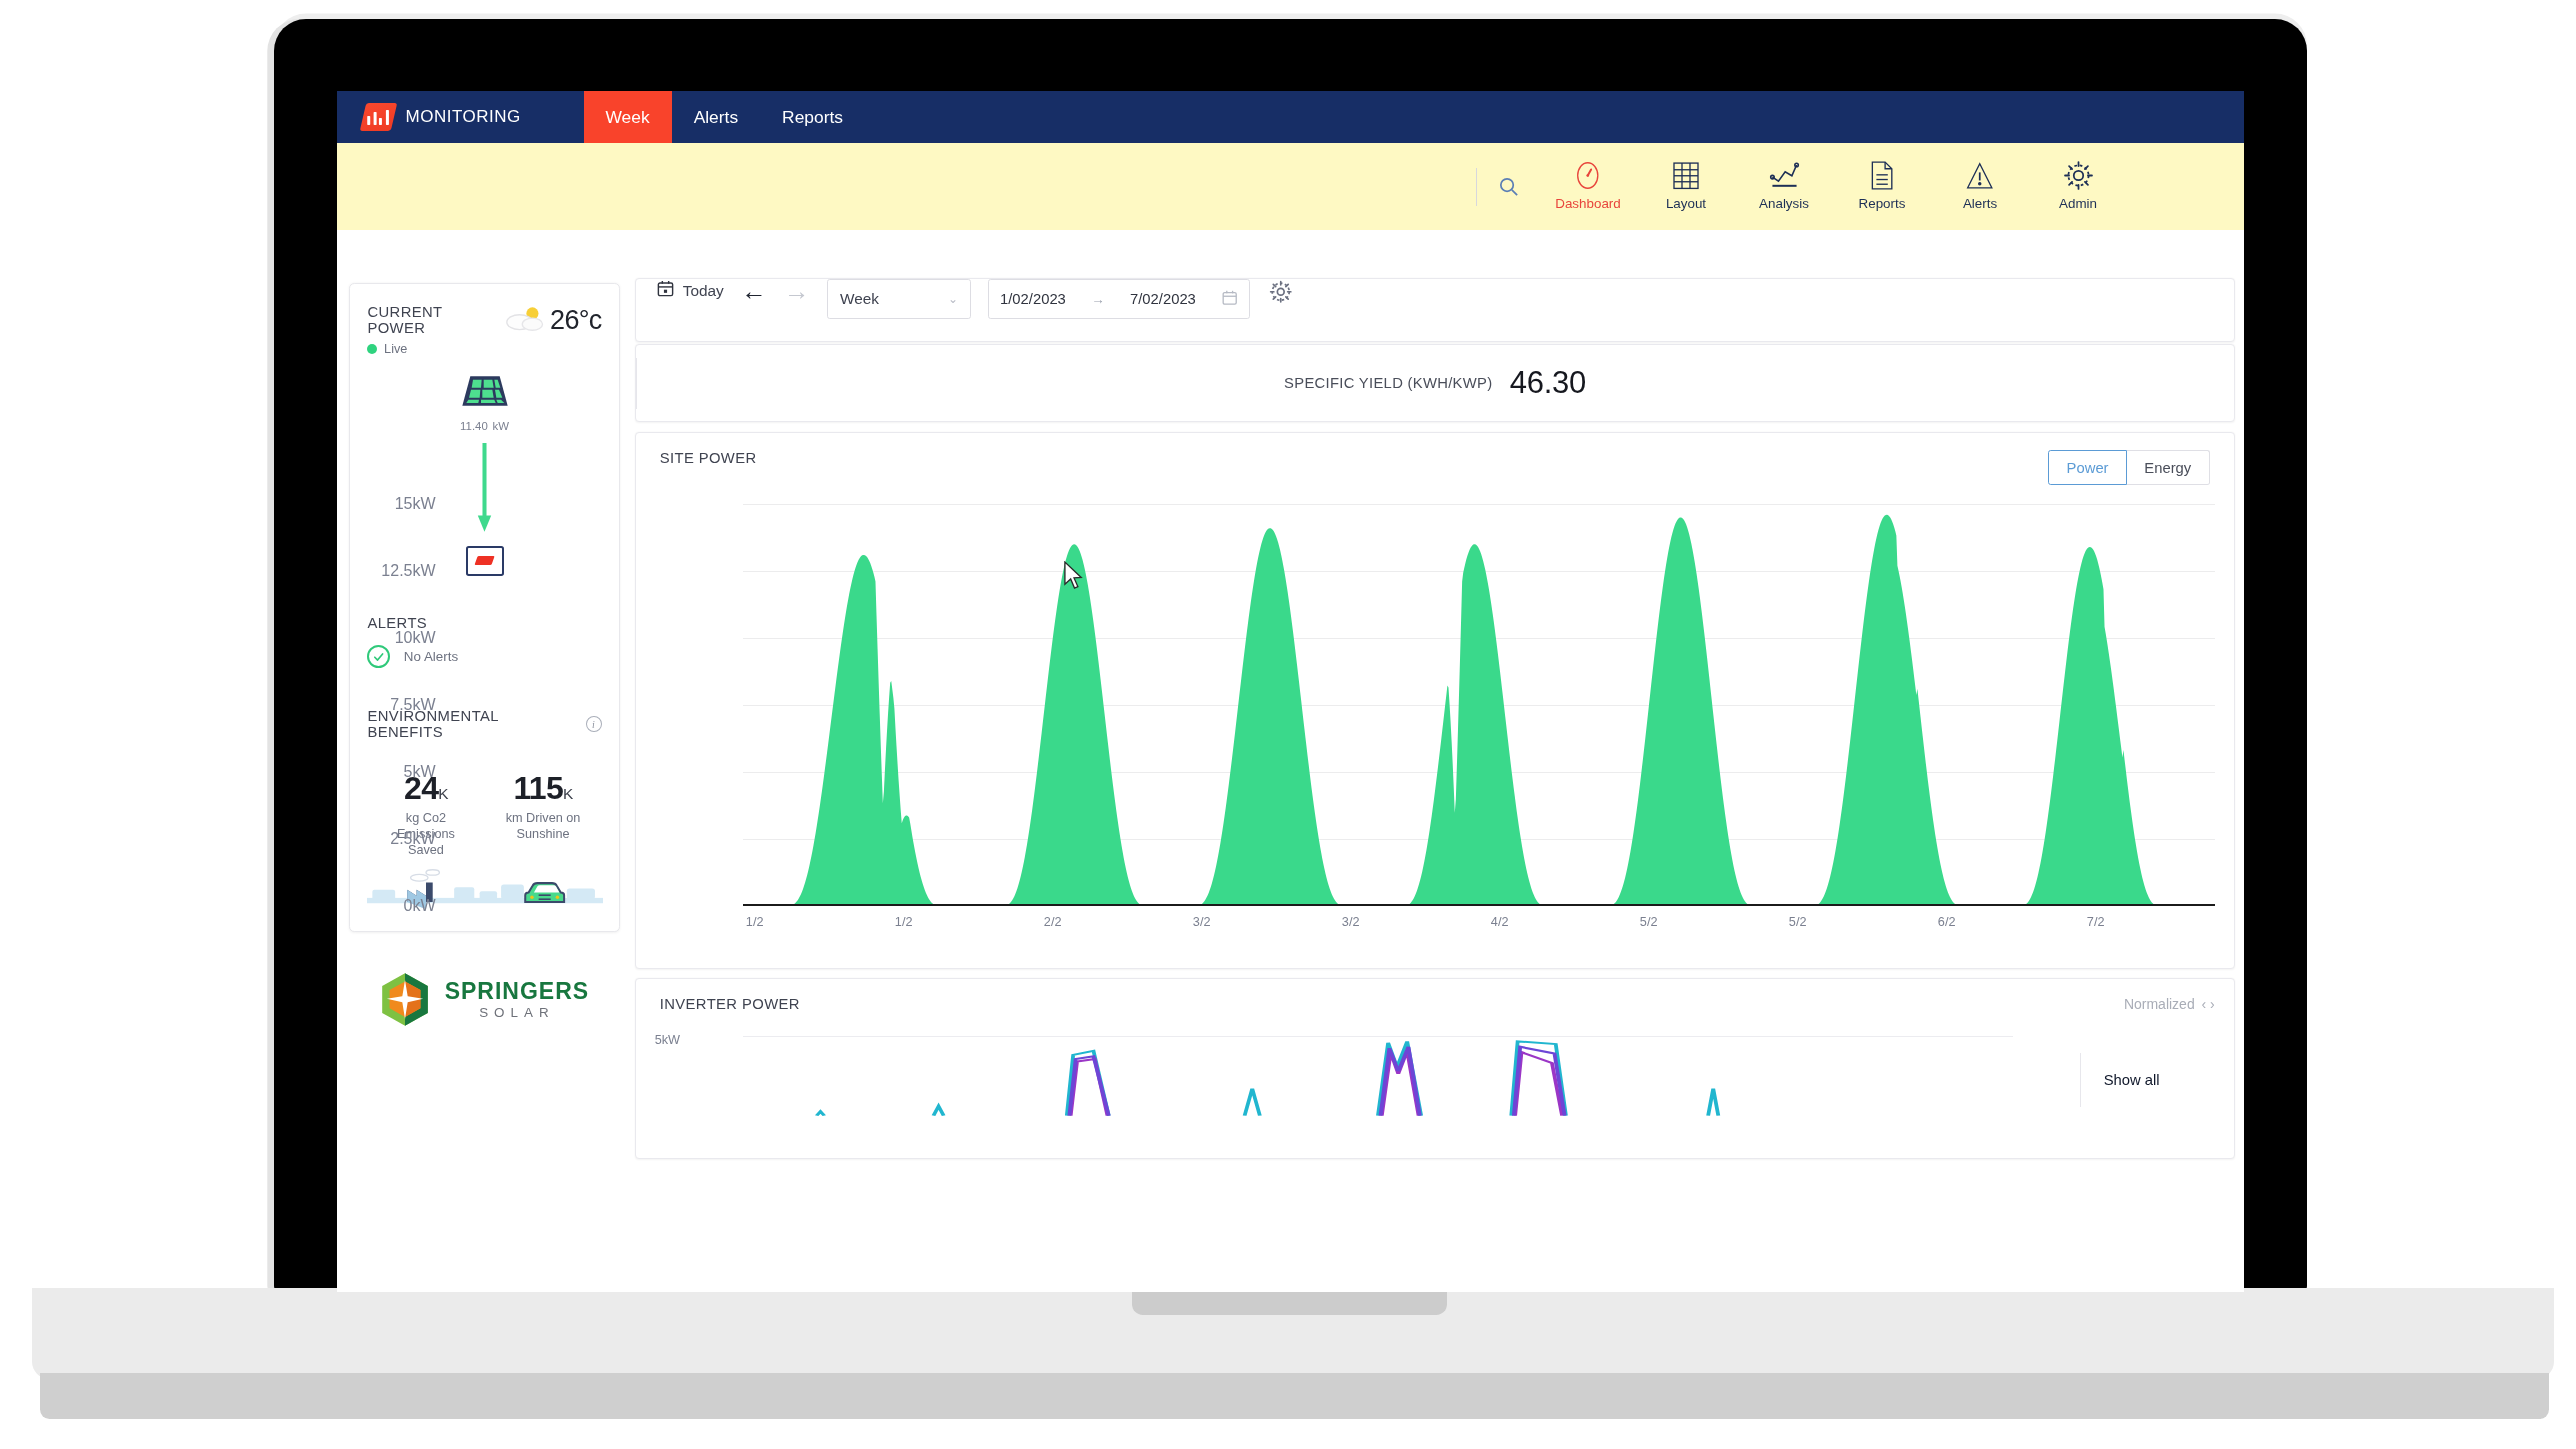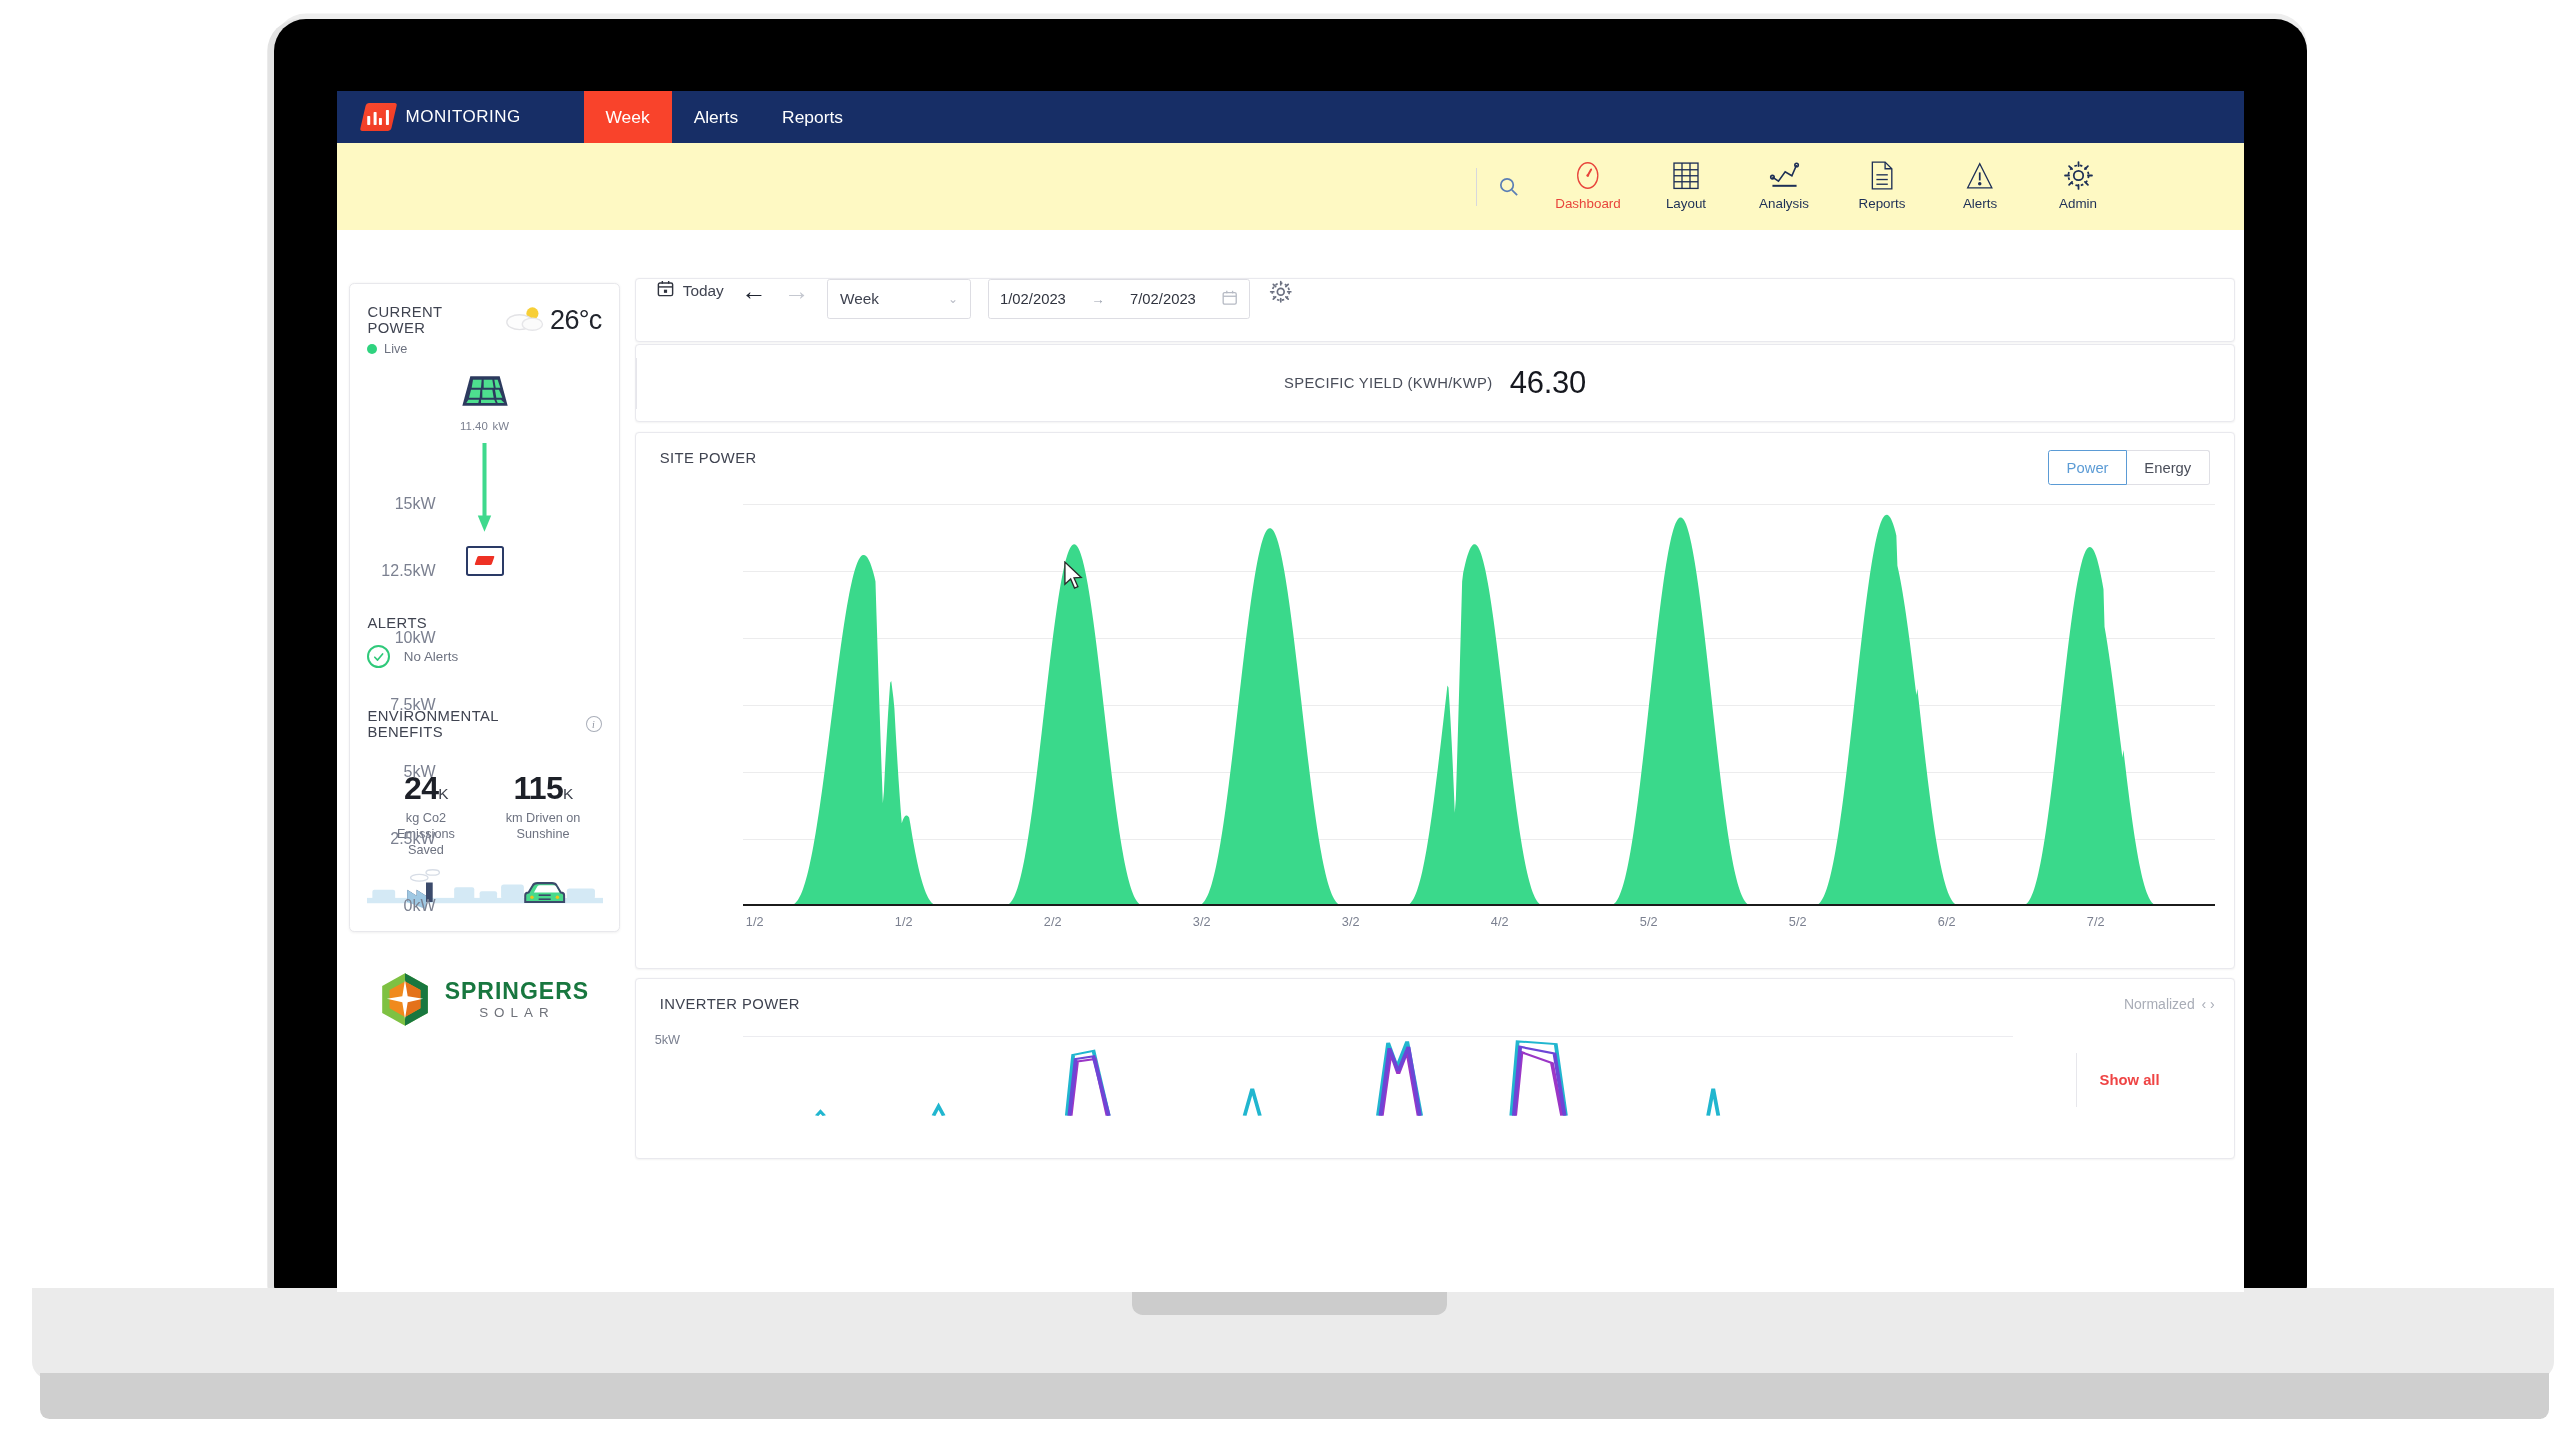--- a/index.html
+++ b/index.html
@@ -188,21 +188,21 @@
   #invpanel { margin: 8.7px 9.4px 0 0; height: 181px; padding: 17.4px 0 0 0; position:relative; overflow:hidden;}
   #inv-head { display:flex; align-items:center; justify-content:space-between; padding: 0 0 0 24px;}
   #inv-title { font-size:14.8px; letter-spacing:0.4px; color:#3f4350;}
   #normalized { font-size:14px; color:#a9adb7; display:flex; align-items:center; gap:6.7px; margin-right: 19px;}
   #inv-plot { position:relative; margin-top: 24px; height:87px;}
   #inv-ylbl { position:absolute; left:19px; top:-2.7px; font-size:12.7px; color:#7b8090;}
   #inv-grid { position:absolute; left:107px; top:0; right:221px; height:81px; }
   #inv-gline { position:absolute; left:0; right:0; top:0; height:0.7px; background:#ececf0;}
   #showall-wrap { position:absolute; right:74px; top:17.4px; display:flex; align-items:center; gap:23px;}
   #showall-div { width:0.7px;height:54px;background:#e7e7ec;}
-  #showall { font-size:14.8px; color:#ef4444;font-weight:bold;}
+  #showall { font-size:14.8px; color:#0f172a;}
 
   #cursor { position:absolute; left:726px; top:470px; z-index:60; }
 </style>
 </head>
 <body>
 
 <div id="stage">
 
   <div id="laptop-lid"></div>
   <div id="laptop-deck"></div>

